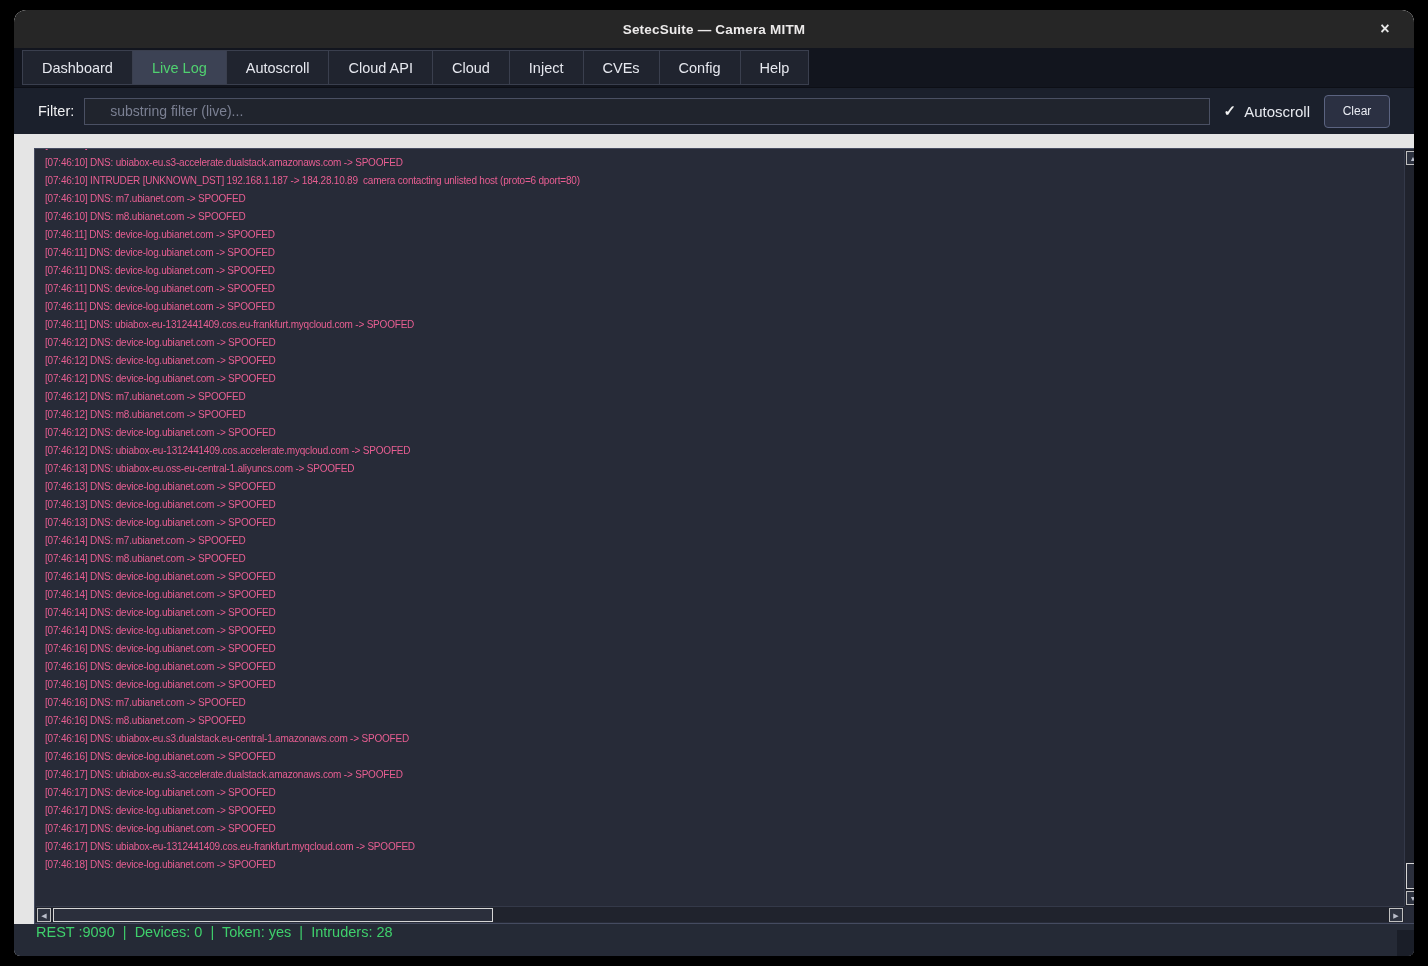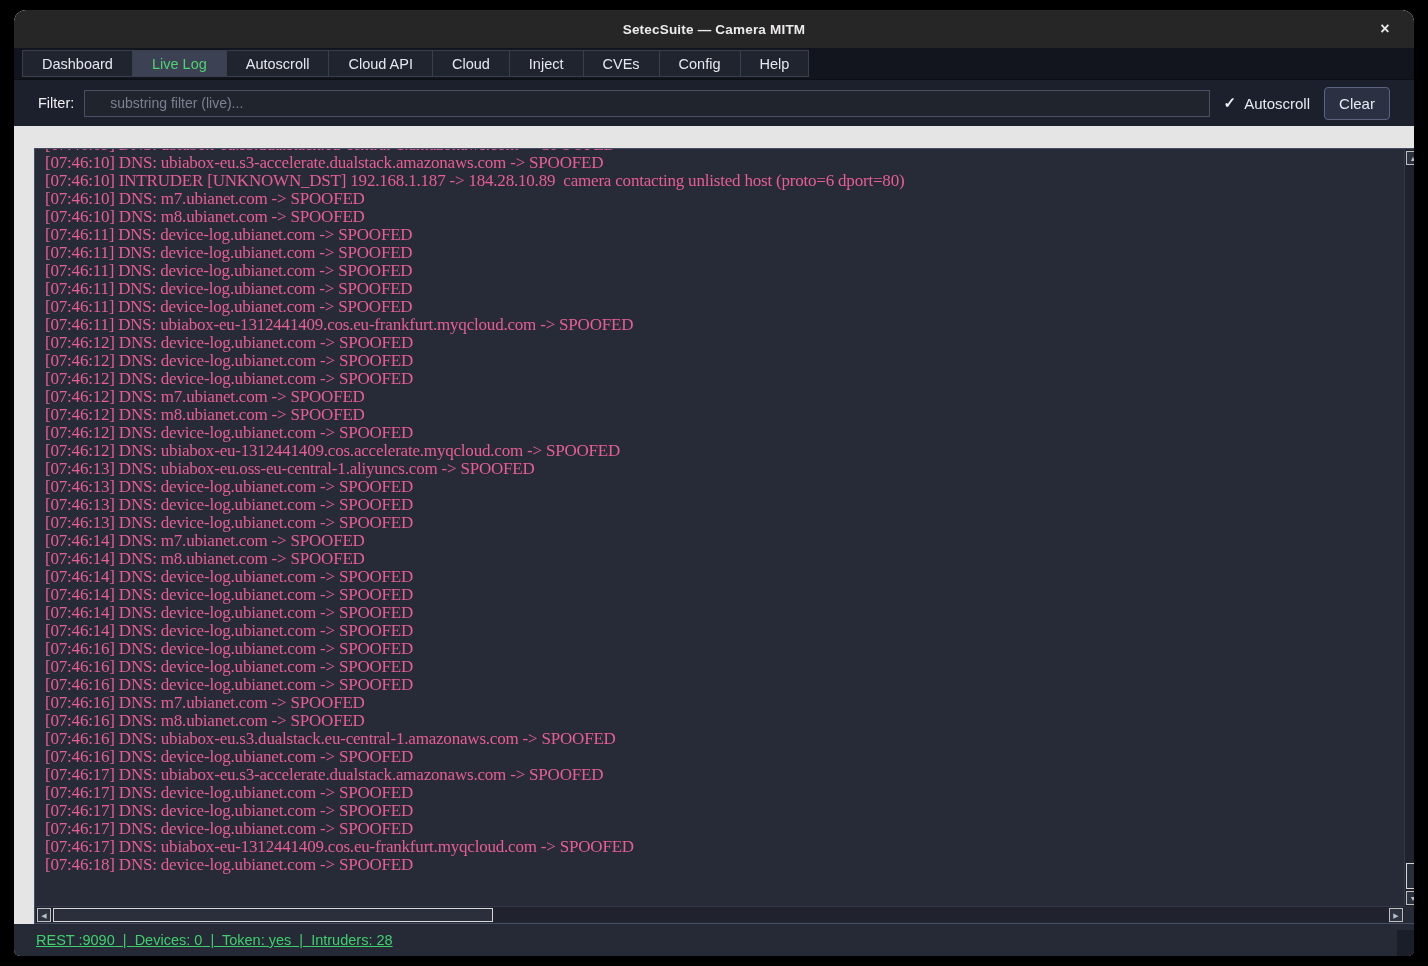--- a/index.html
+++ b/index.html
@@ -18,21 +18,21 @@
   }
   .titlebar .title { color:#eceaea; font-size:13.5px; font-weight:bold; letter-spacing:.2px; }
   .close-btn {
     position:absolute; right:18px; top:8px; width:22px; height:22px;
     color:#e8e8e8; font-size:16px; font-weight:bold; text-align:center; line-height:22px;
     cursor:default;
   }
 
   
   .tabbar {
-    height:32px; background:#12151e; display:flex; align-items:stretch;
+    height:40px; background:#12151e; display:flex; align-items:stretch;
     padding:2px 0 2px 8px; border-bottom:1px solid #0d0f16;
   }
   .tab {
     padding:0 19px; display:flex; align-items:center;
     background:#20242f; border:1px solid #3a3f4e; border-left-width:0;
     color:#e6e8ef; font-size:14.5px; white-space:nowrap;
   }
   .tab:first-child { border-left-width:1px; }
   .tab.active { background:#3c4254; color:#50d170; }
 
@@ -45,35 +45,35 @@
   .filter-input {
     flex:1; height:27px; background:#20242d; border:1px solid #4a5063;
     color:#dfe2ea; font-size:14px; padding:0 25px; outline:none;
     font-family:"Liberation Sans", sans-serif;
   }
   .filter-input::placeholder { color:#7b8093; }
   .autoscroll { display:flex; align-items:center; margin:0 14px 0 14px; color:#e8eaf0; font-size:15px; }
   .autoscroll .check { color:#f2f2f2; font-size:15px; margin-right:8px; font-weight:bold; }
   .clear-btn {
     width:66px; height:33px; background:#2b3042; border:1px solid #5b6380; border-radius:4px;
-    color:#e9ebf2; font-size:15px; font-family:"Liberation Sans", sans-serif; cursor:default;
+    color:#e9ebf2; font-size:12px; font-family:"Liberation Sans", sans-serif; cursor:default;
   }
 
   
   .logpanel {
     position:absolute; left:20px; top:138px; width:1388px; height:776px;
     background:#272b38; border:1px solid #454b60;
   }
   .log-viewport {
     position:absolute; left:1px; top:0; right:17px; bottom:17px; overflow:hidden;
   }
   .log-content { margin-top:-13px; padding-left:9px; }
   .log-line {
-    white-space:pre; color:#e85e92; font-family:Liberation Serif, serif;
-    font-size:17px; line-height:18px; letter-spacing:-0.2px;
+    white-space:pre; color:#e85e92; font-family:Liberation Sans, sans-serif;
+    font-size:10px; line-height:18px; letter-spacing:-0.2px;
   }
 
   
   .vscroll {
     position:absolute; top:1px; right:1px; width:16px; bottom:17px;
     background:#20232d; border-left:1px solid #343949;
   }
   .hscroll {
     position:absolute; left:1px; right:17px; bottom:1px; height:16px;
     background:#20232d; border-top:1px solid #343949;
@@ -87,22 +87,22 @@
   .v-up { top:1px; left:1px; }
   .v-down { bottom:1px; left:1px; }
   .v-thumb { left:1px; bottom:17px; width:14px; height:26px; }
   .h-left { left:1px; top:1px; }
   .h-right { right:1px; top:1px; }
   .h-thumb { left:17px; top:1px; height:14px; width:440px; }
 
   
   .statusbar {
     position:absolute; left:0; right:0; bottom:0; height:32px; background:#252a36;
-    display:flex; align-items:center; padding-left:22px;
-    font-size:14.5px; color:#3fd06c;text-decoration:underline;
+    display:flex; padding-left:22px;
+    font-size:14.5px; color:#3fd06c;
   }
   .statusbar span { white-space:pre; }
   .size-grip { position:absolute; right:0; bottom:0; width:17px; height:26px; background:#1a1e28; }
 </style>
 </head>
 <body>
 
 <div class="window">
 
   <div class="titlebar">

